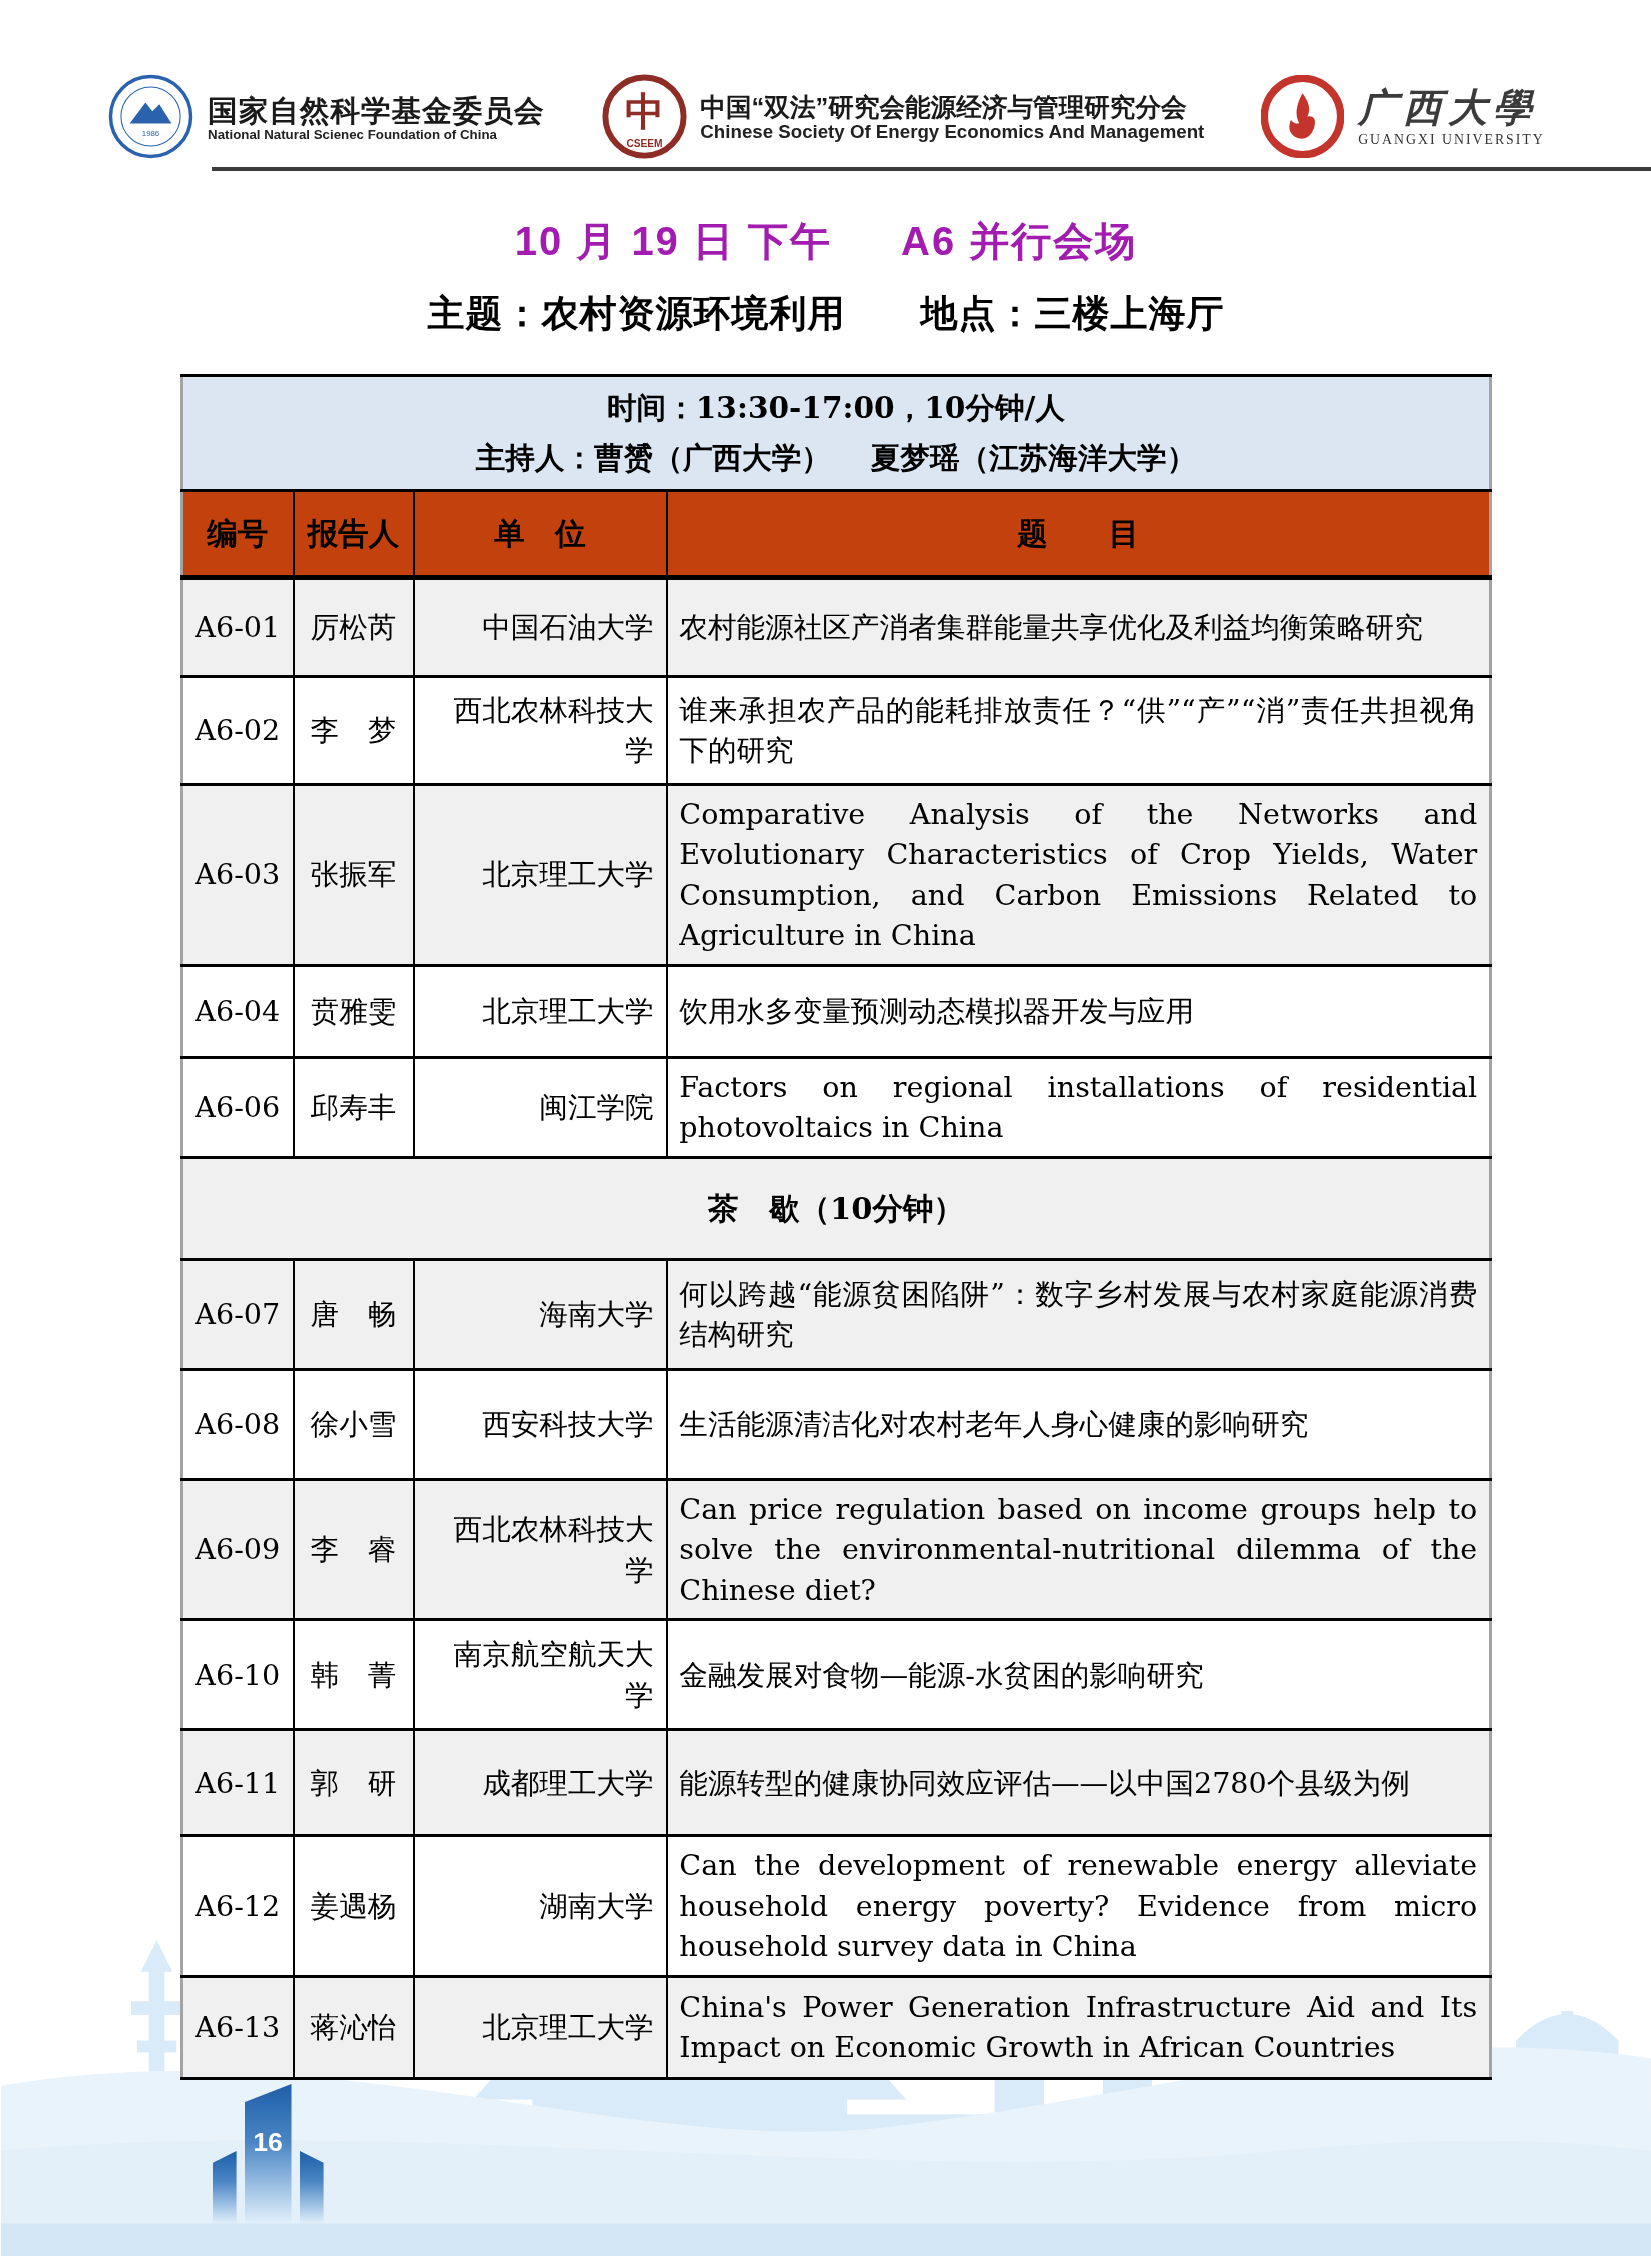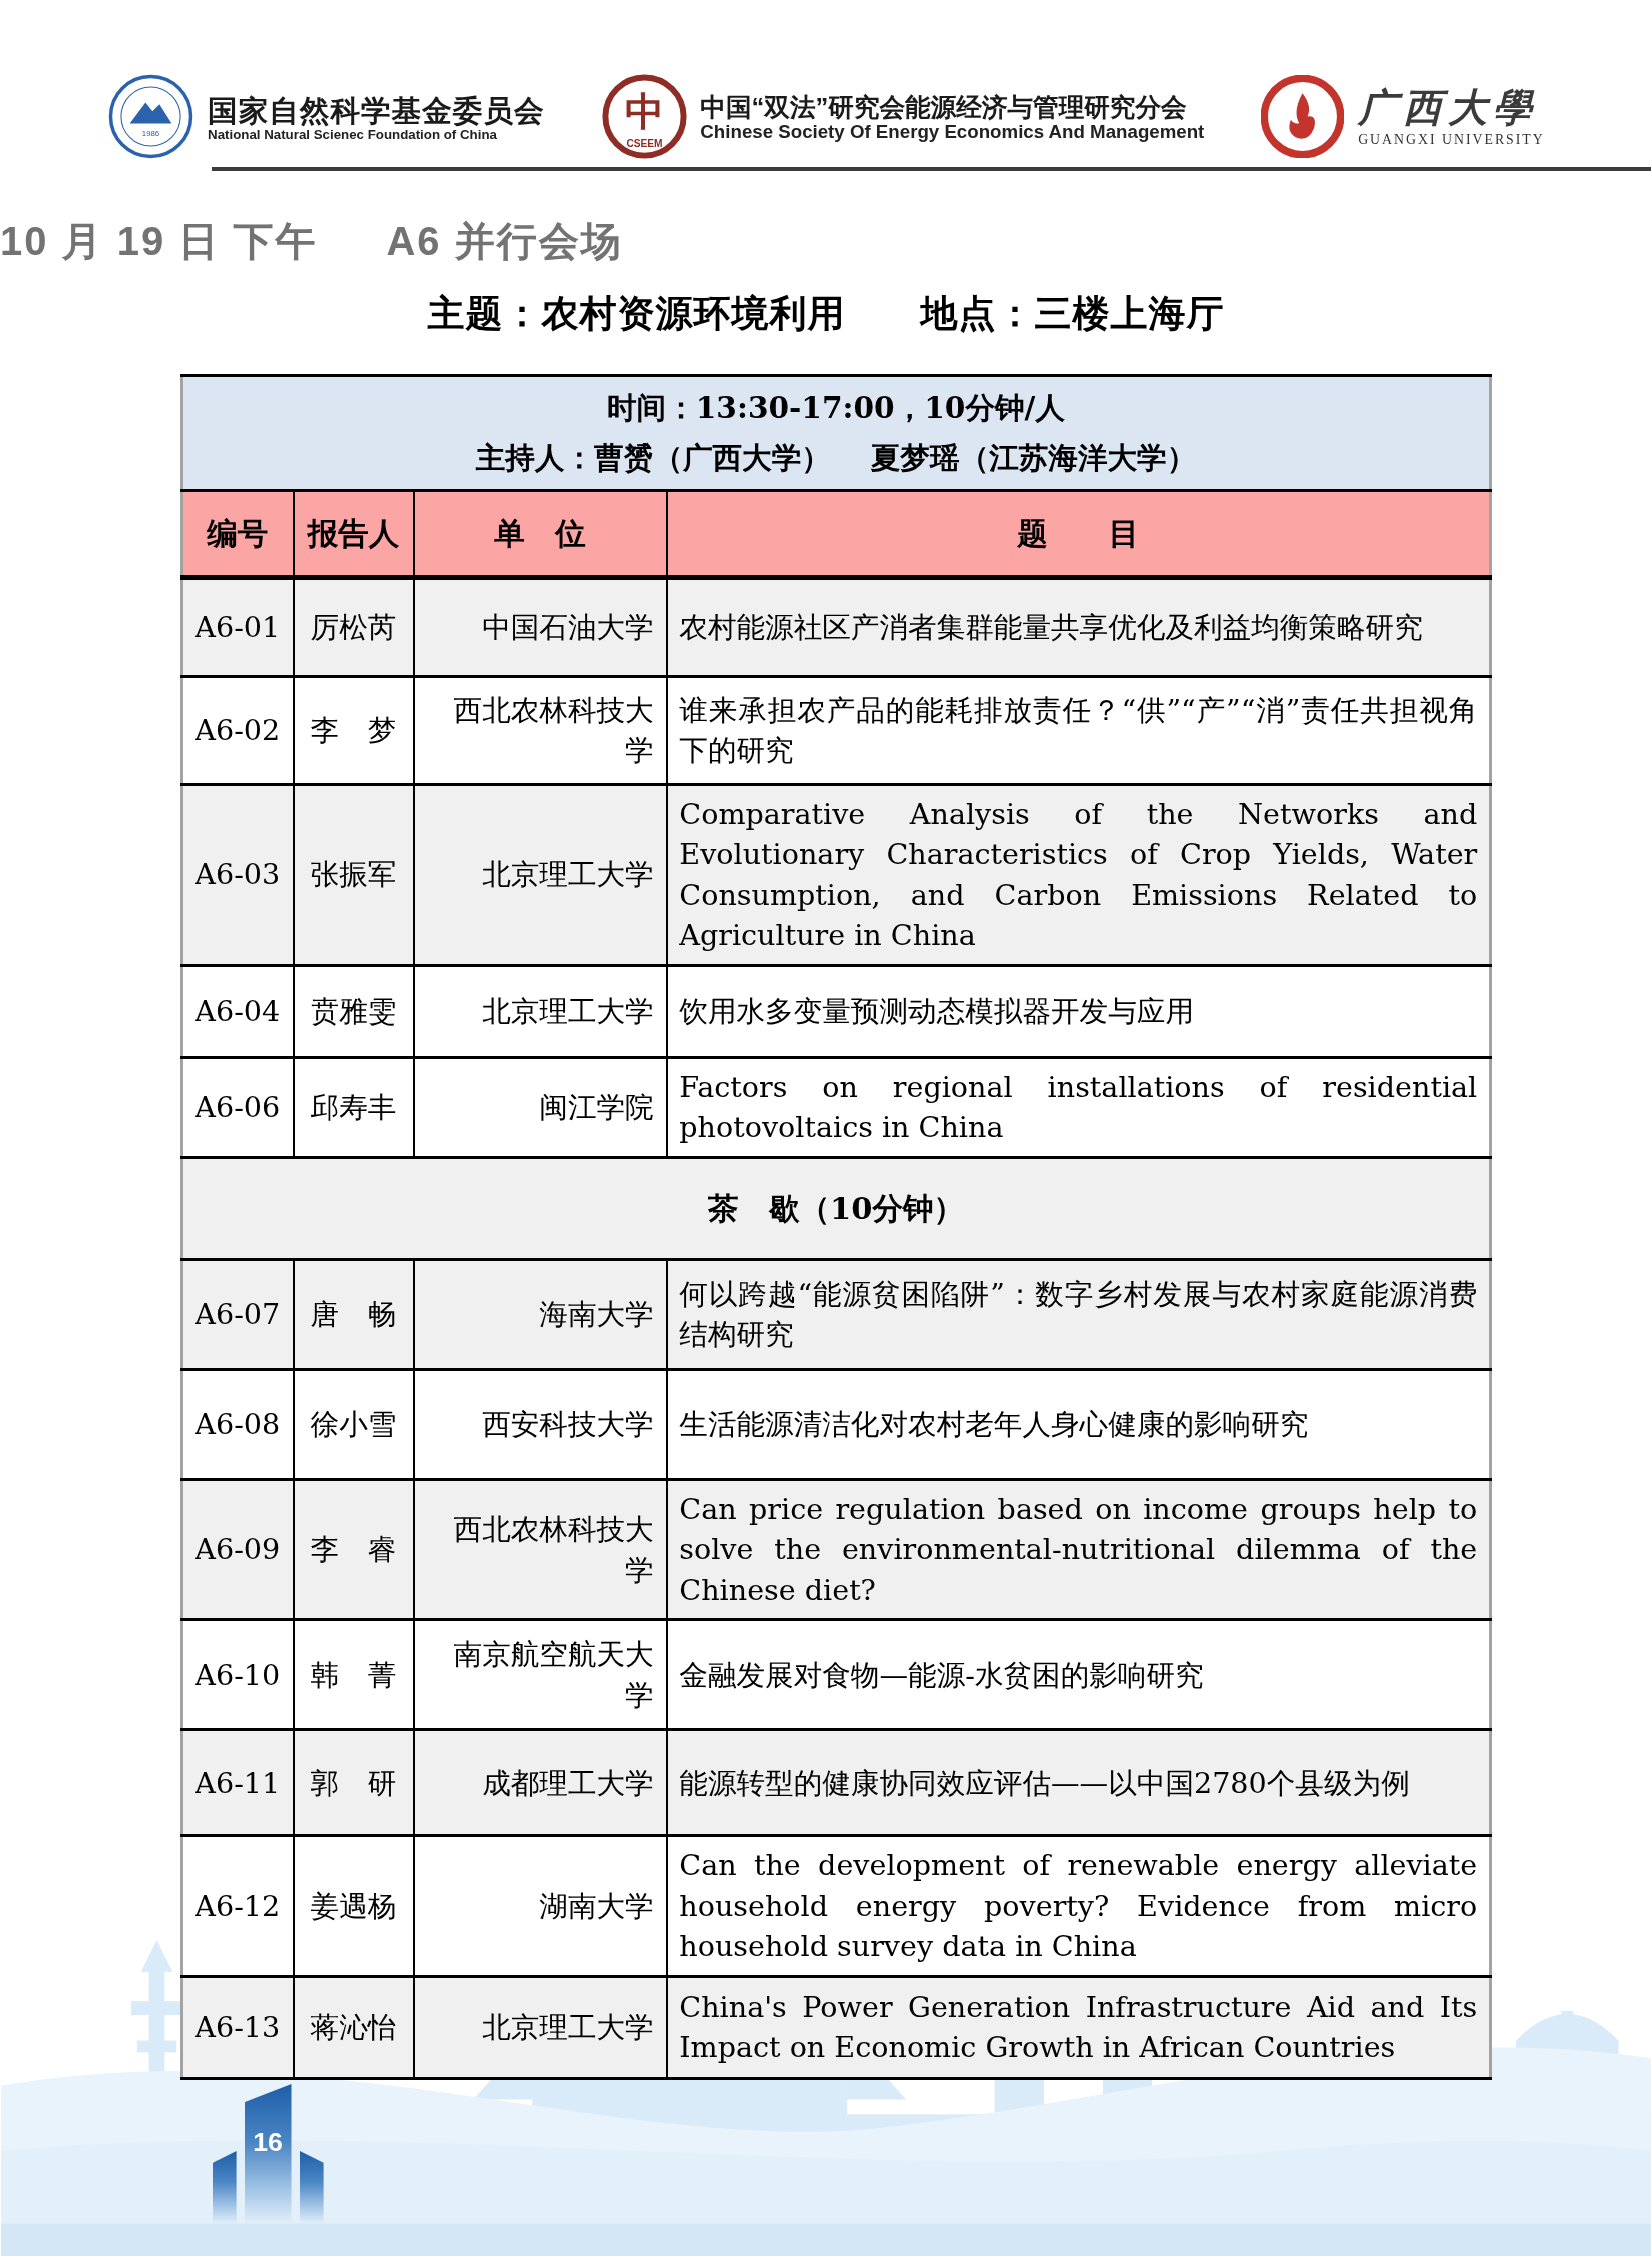--- a/index.html
+++ b/index.html
@@ -40,22 +40,22 @@
     font-family:"Liberation Serif",serif; font-weight:normal;
     font-size:13.8px; letter-spacing:2px; color:#333; margin-top:5.9px;
   }
   .header-rule {
     position:absolute; left:212px; right:0; top:167px; height:3.9px;
     background:#3c3c3c; z-index:2;
   }
   
   .main-title {
     position:relative; z-index:2;
-    margin-top:49px; text-align:left;
-    font-size:40px; font-weight:bold; color:#737373; letter-spacing:2px;
+    margin-top:49px; text-align:center;
+    font-size:40px; font-weight:bold; color:#a21caf; letter-spacing:2px;
   }
   .main-title .gap { display:inline-block; width:69px; }
   .sub-title {
     position:relative; z-index:2;
     margin-top:20px; text-align:center;
     font-size:37px; font-weight:bold; color:#000; letter-spacing:1px;
   }
   .sub-title .gap { display:inline-block; width:75px; }
   
   table.schedule {
@@ -74,21 +74,21 @@
     vertical-align:middle;
     font-size:28.6px; line-height:1.42;
   }
   tr.session-info td {
     background:#dce6f2; text-align:center;
     font-weight:bold; font-size:29.6px; padding:9.9px 7.9px;
   }
   tr.session-info .line { display:block; }
   tr.session-info .line + .line { margin-top:7.9px; }
   tr.col-header td {
-    background:#fca5a5; text-align:center; font-weight:bold;
+    background:#c2410c; text-align:center; font-weight:bold;
     font-size:30.5px; border-bottom-width:5.9px;
   }
   td.cell-id { text-align:center; font-size:27.6px; padding:3.9px 2px; }
   td.cell-presenter { text-align:center; padding:3.9px 2px; }
   td.cell-affiliation { text-align:right; padding:3.9px 2px; }
   td.cell-title { text-align:justify; text-justify:inter-ideograph; padding:7.9px 13.8px; }
   tr.row-gray td { background:#f0f0f0; }
   tr.row-white td { background:#ffffff; }
   tr.banner td { text-align:center; font-weight:bold; font-size:30.5px; }
   tr.tea-break td { background:#f0f0f0; }

